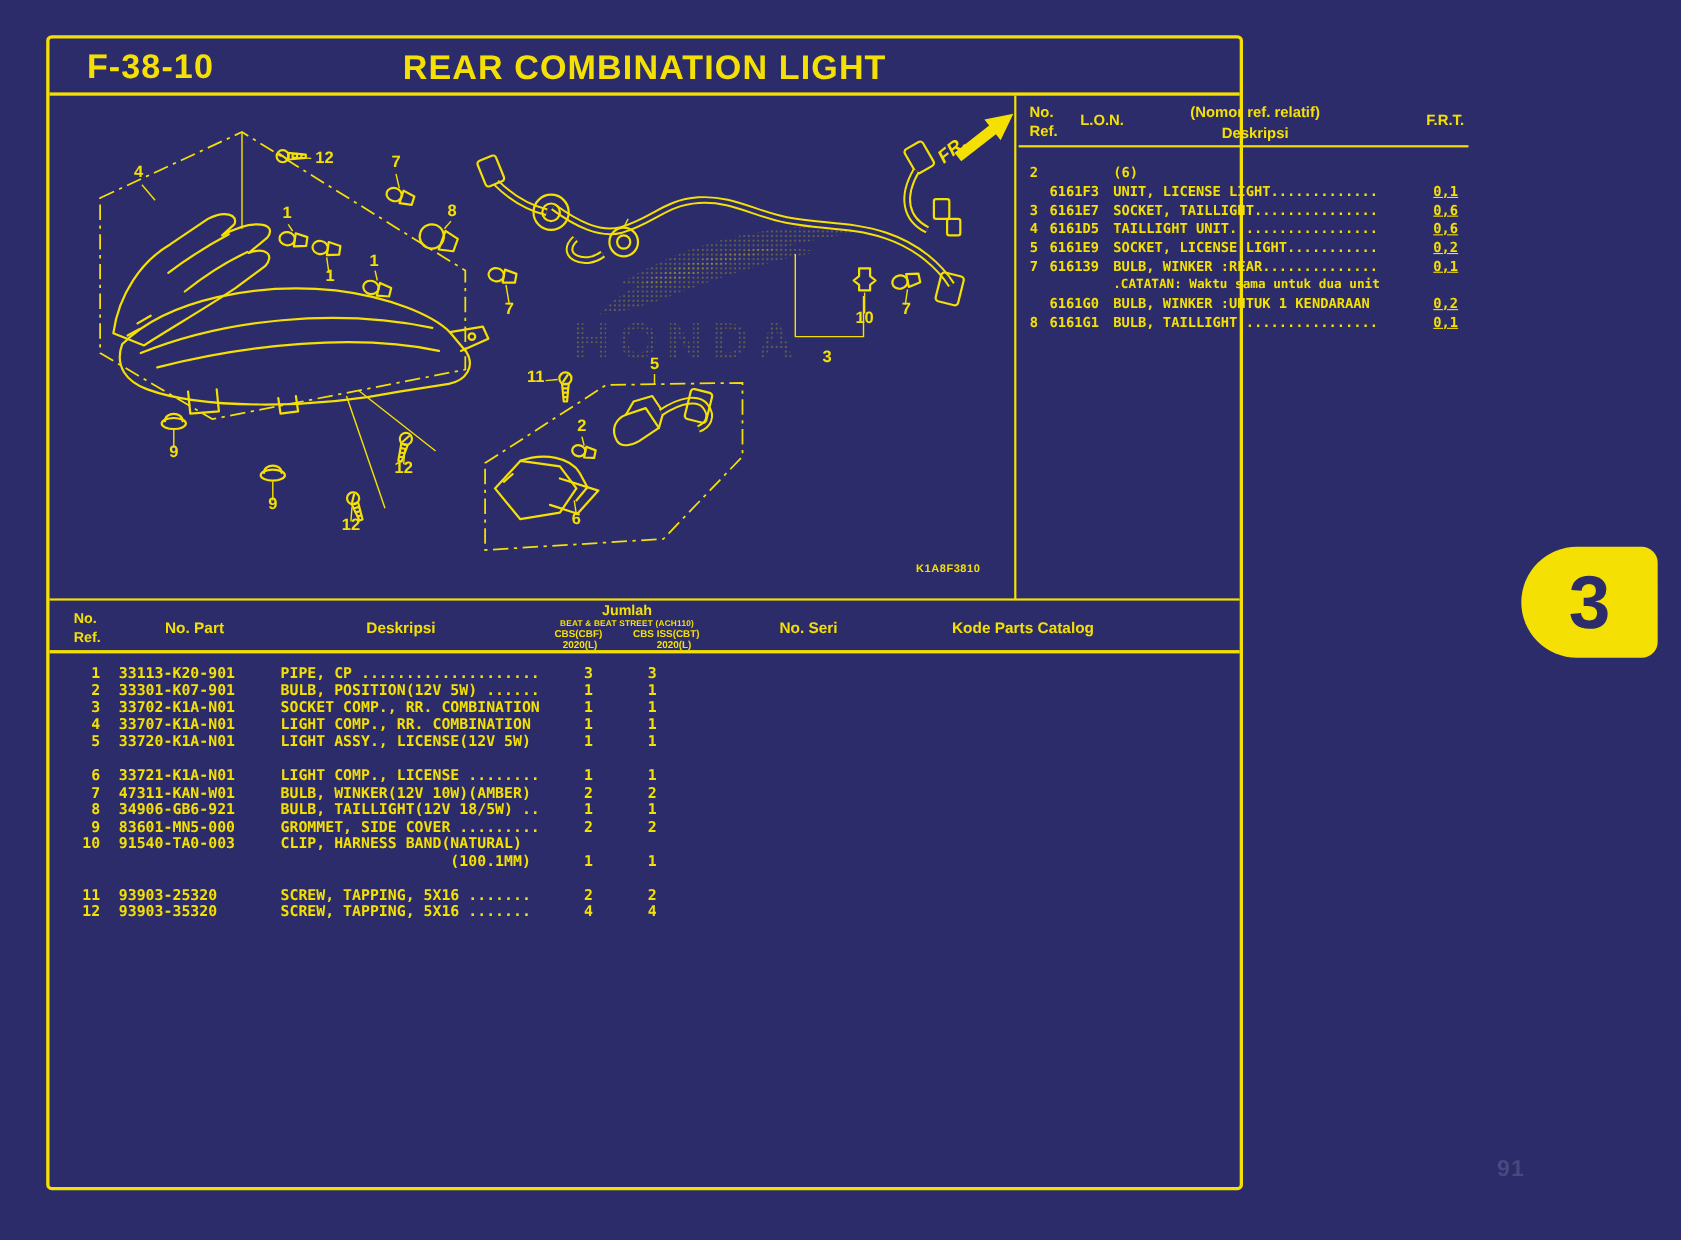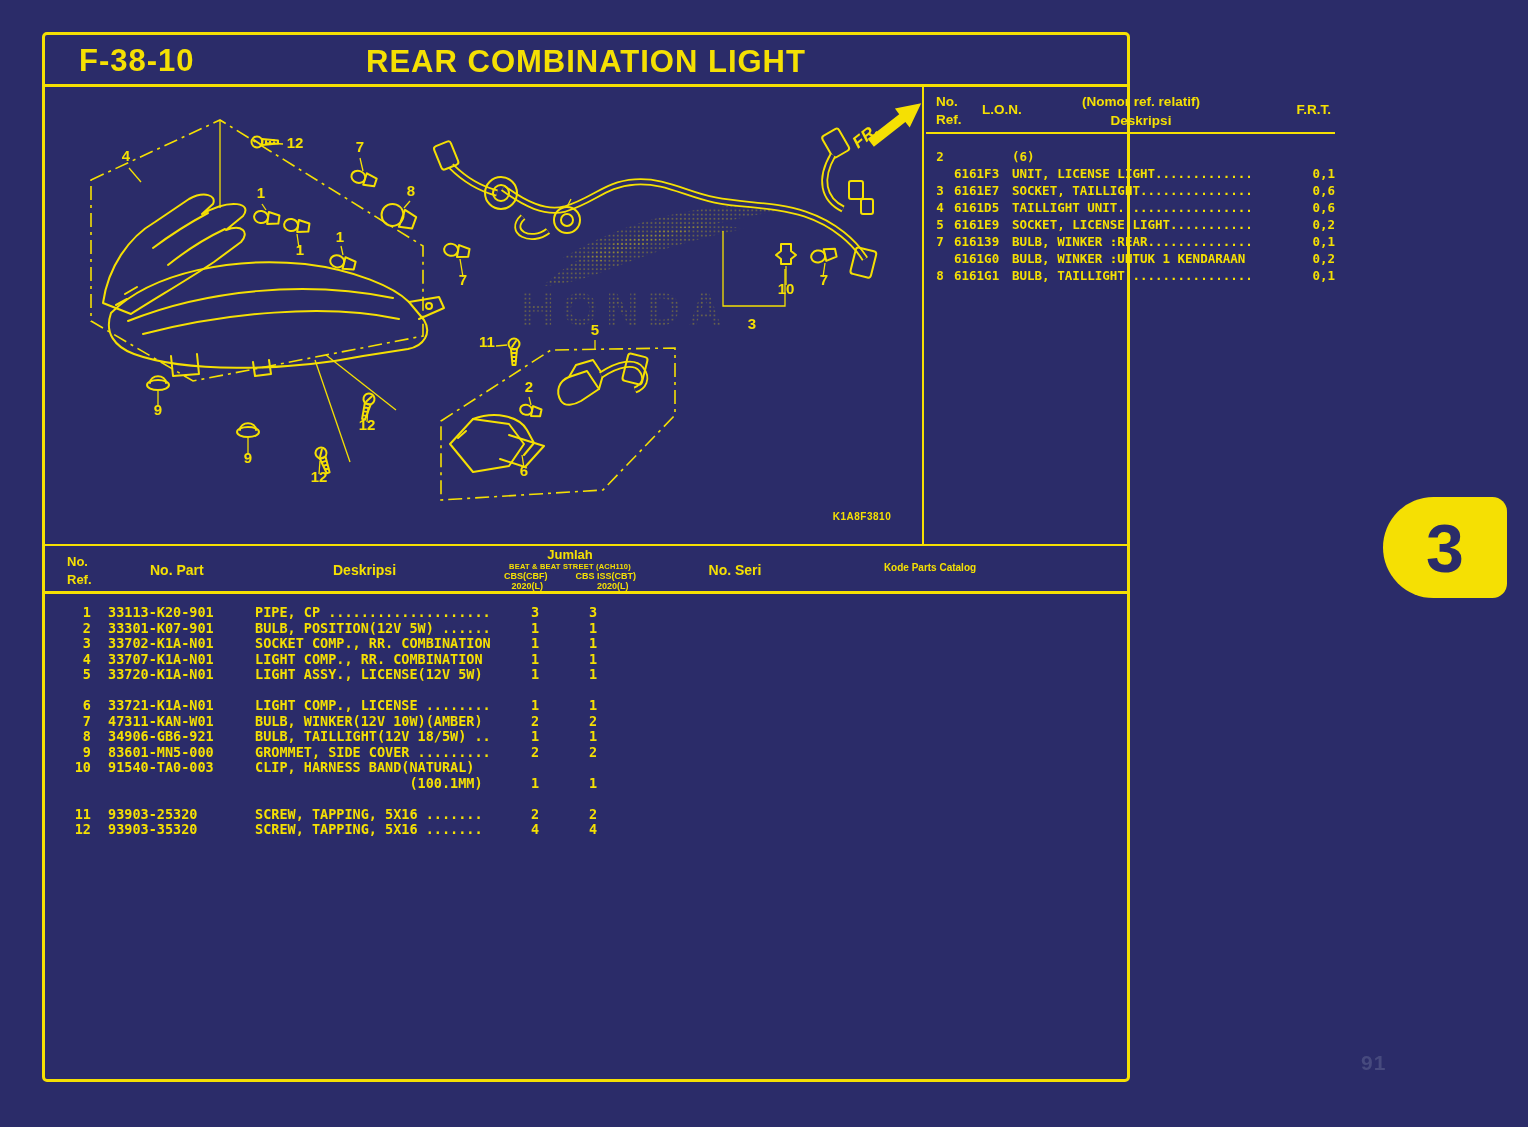--- a/index.html
+++ b/index.html
@@ -52,38 +52,38 @@
   .frt-head{position:relative;height:44px;border-bottom:2px solid var(--yl);font-weight:bold;font-size:13.5px;}
   .frt-head .h-noref{position:absolute;left:10px;top:3px;line-height:18px;}
   .frt-head .h-lon{position:absolute;left:56px;top:12px;}
   .frt-head .h-desc{position:absolute;left:110px;top:2px;width:210px;text-align:center;line-height:19px;}
   .frt-head .h-frt{position:absolute;right:4px;top:12px;}
   .frt-rows{padding-top:14px;font-family:"DejaVu Sans Mono",monospace;font-size:12.5px;font-weight:bold;line-height:17px;}
   .frt-row{display:flex;white-space:pre;}
   .frt-row .c-no{width:28px;text-align:center;flex:none;}
   .frt-row .c-lon{width:58px;flex:none;}
   .frt-row .c-desc{flex:1;}
-  .frt-row .c-frt{width:32px;text-align:right;flex:none;}
+  .frt-row .c-frt{width:32px;text-align:left;flex:none;text-decoration:underline;}
   .frt-row.note .c-desc{font-size:11.5px;}
   
   .parts-head{
     position:absolute;left:0;right:0;top:509px;height:50px;
     border-top:2px solid var(--yl);border-bottom:3px solid var(--yl);
     font-weight:bold;
   }
   .ph-noref{position:absolute;left:22px;top:7px;font-size:13px;line-height:18px;}
   .ph-part{position:absolute;left:105px;top:16px;font-size:14px;}
   .ph-desc{position:absolute;left:288px;top:16px;font-size:14px;}
   .ph-jumlah{position:absolute;left:440px;top:1px;width:170px;text-align:center;}
   .ph-jumlah .j1{font-size:13px;}
   .ph-jumlah .j2{font-size:7.5px;letter-spacing:.2px;}
   .ph-jumlah .j3{display:flex;justify-content:center;gap:28px;font-size:9px;}
   .ph-jumlah .j4{display:flex;justify-content:center;gap:54px;font-size:9px;}
   .ph-seri{position:absolute;left:630px;top:16px;width:120px;text-align:center;font-size:14px;}
-  .ph-kode{position:absolute;left:790px;top:16px;width:190px;text-align:center;font-size:10px;}
+  .ph-kode{position:absolute;left:790px;top:16px;width:190px;text-align:center;font-size:14px;}
   .parts-rows{
     position:absolute;left:0;top:570px;right:0;
     font-family:"DejaVu Sans Mono",monospace;font-size:13.5px;font-weight:bold;line-height:15.6px;
   }
   .parts-group{margin-bottom:15px;}
   .parts-row{display:flex;white-space:pre;}
   .parts-row .c-ref{width:46px;text-align:right;flex:none;}
   .parts-row .c-part{width:122px;margin-left:17px;flex:none;}
   .parts-row .c-desc{width:252px;margin-left:25px;flex:none;}
   .parts-row .c-q1{width:56px;text-align:center;flex:none;}
@@ -317,20 +317,21 @@
       </div>
       <div class="h-frt">F.R.T.</div>
     </div>
     <div class="frt-rows" id="frt-rows">
         <div class="frt-row"><span class="c-no">2</span><span class="c-lon"></span><span class="c-desc">(6)</span><span class="c-frt"></span></div>
         <div class="frt-row"><span class="c-no"></span><span class="c-lon">6161F3</span><span class="c-desc">UNIT, LICENSE LIGHT.............</span><span class="c-frt">0,1</span></div>
         <div class="frt-row"><span class="c-no">3</span><span class="c-lon">6161E7</span><span class="c-desc">SOCKET, TAILLIGHT...............</span><span class="c-frt">0,6</span></div>
         <div class="frt-row"><span class="c-no">4</span><span class="c-lon">6161D5</span><span class="c-desc">TAILLIGHT UNIT..................</span><span class="c-frt">0,6</span></div>
         <div class="frt-row"><span class="c-no">5</span><span class="c-lon">6161E9</span><span class="c-desc">SOCKET, LICENSE LIGHT...........</span><span class="c-frt">0,2</span></div>
         <div class="frt-row"><span class="c-no">7</span><span class="c-lon">616139</span><span class="c-desc">BULB, WINKER :REAR..............</span><span class="c-frt">0,1</span></div>
+        <div class="frt-row note"><span class="c-no"></span><span class="c-lon"></span><span class="c-desc">.CATATAN: Waktu sama untuk dua unit</span><span class="c-frt"></span></div>
         <div class="frt-row"><span class="c-no"></span><span class="c-lon">6161G0</span><span class="c-desc">BULB, WINKER :UNTUK 1 KENDARAAN</span><span class="c-frt">0,2</span></div>
         <div class="frt-row"><span class="c-no">8</span><span class="c-lon">6161G1</span><span class="c-desc">BULB, TAILLIGHT.................</span><span class="c-frt">0,1</span></div>
       </div>
   </div>
 
   <div class="parts-head">
     <div class="ph-noref">
       <div>No.</div>
       <div>Ref.</div>
     </div>

